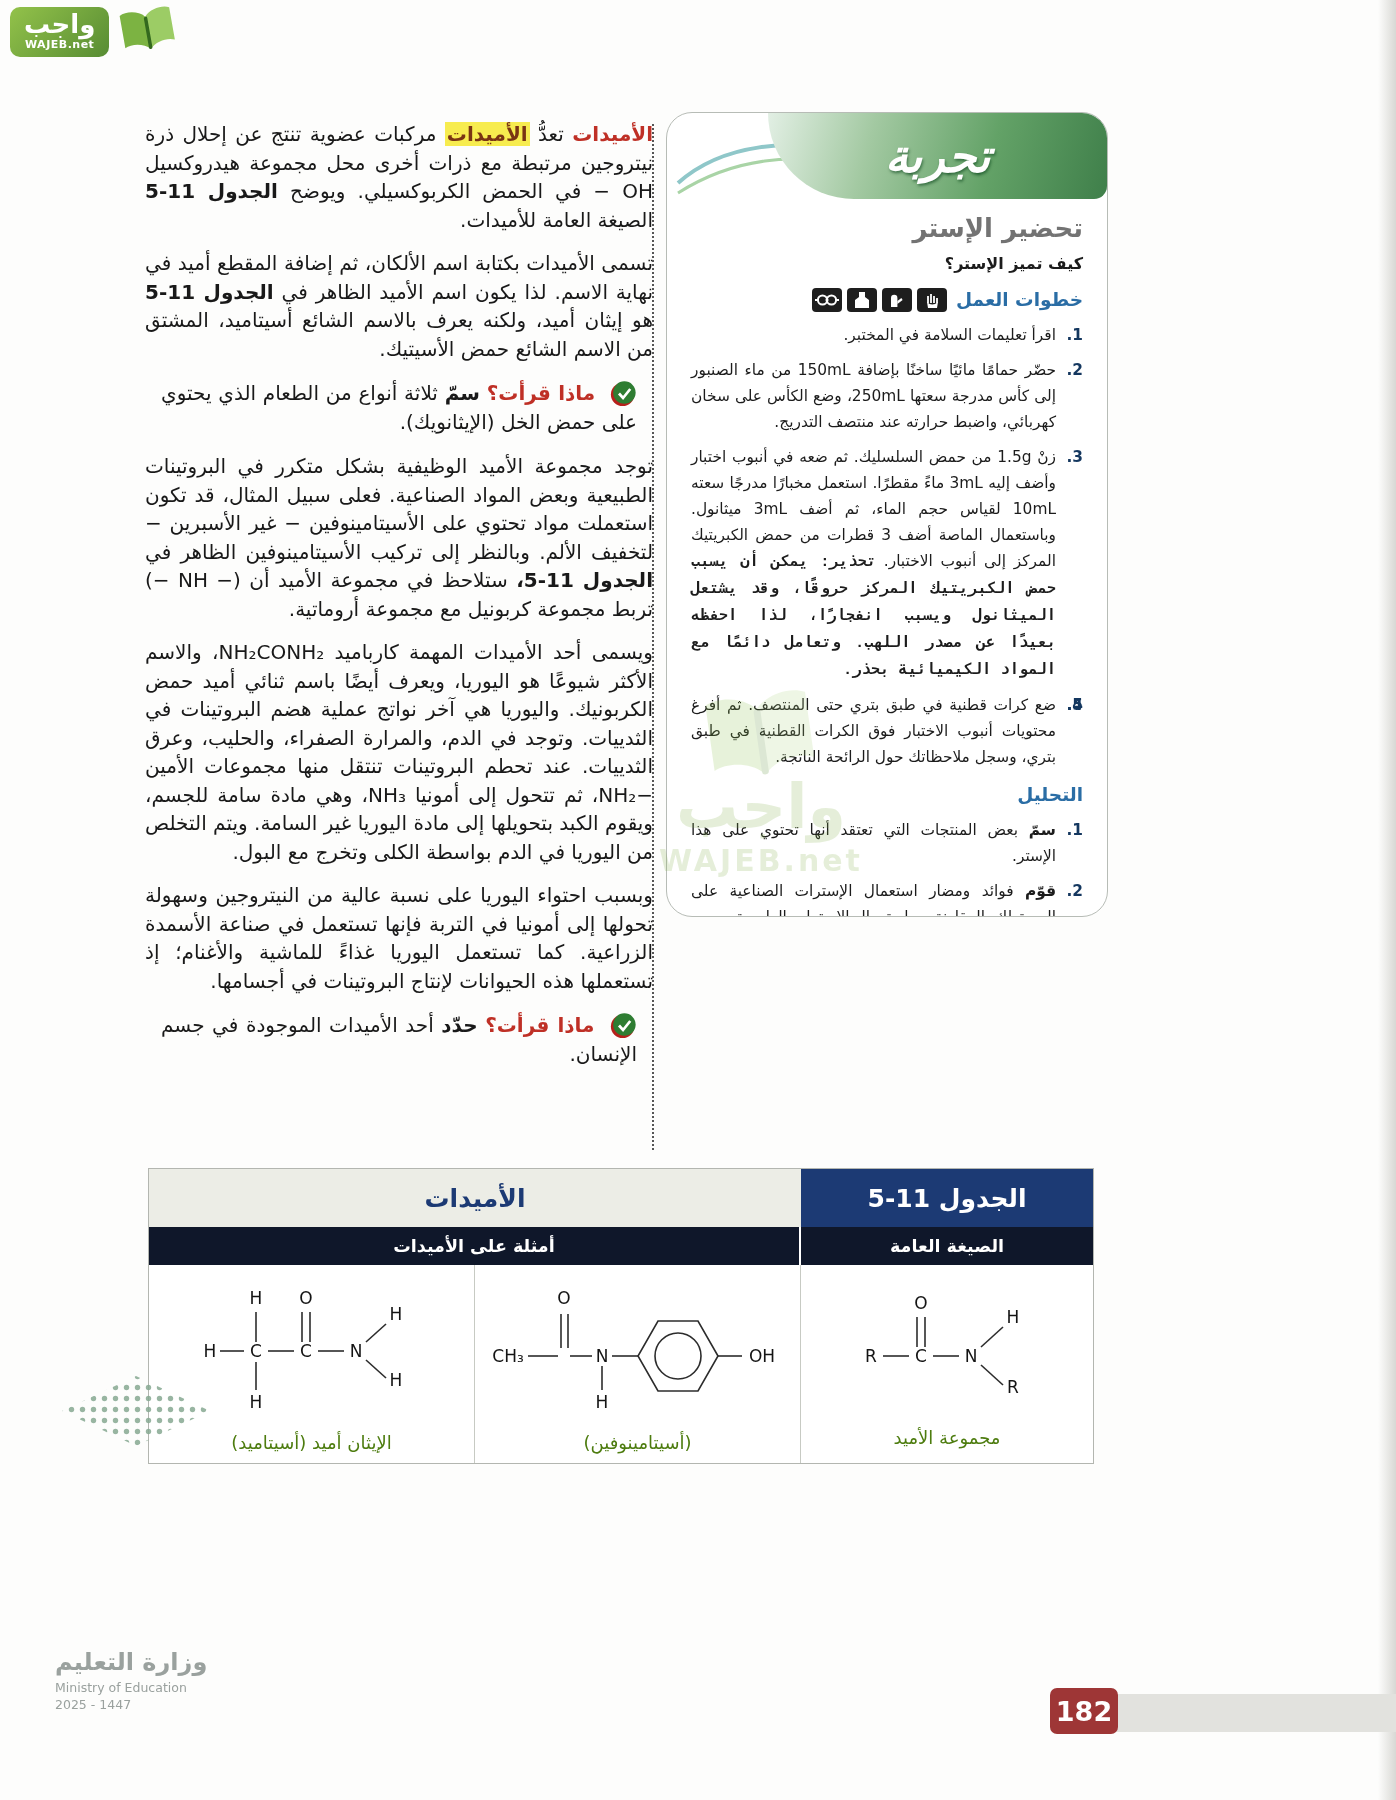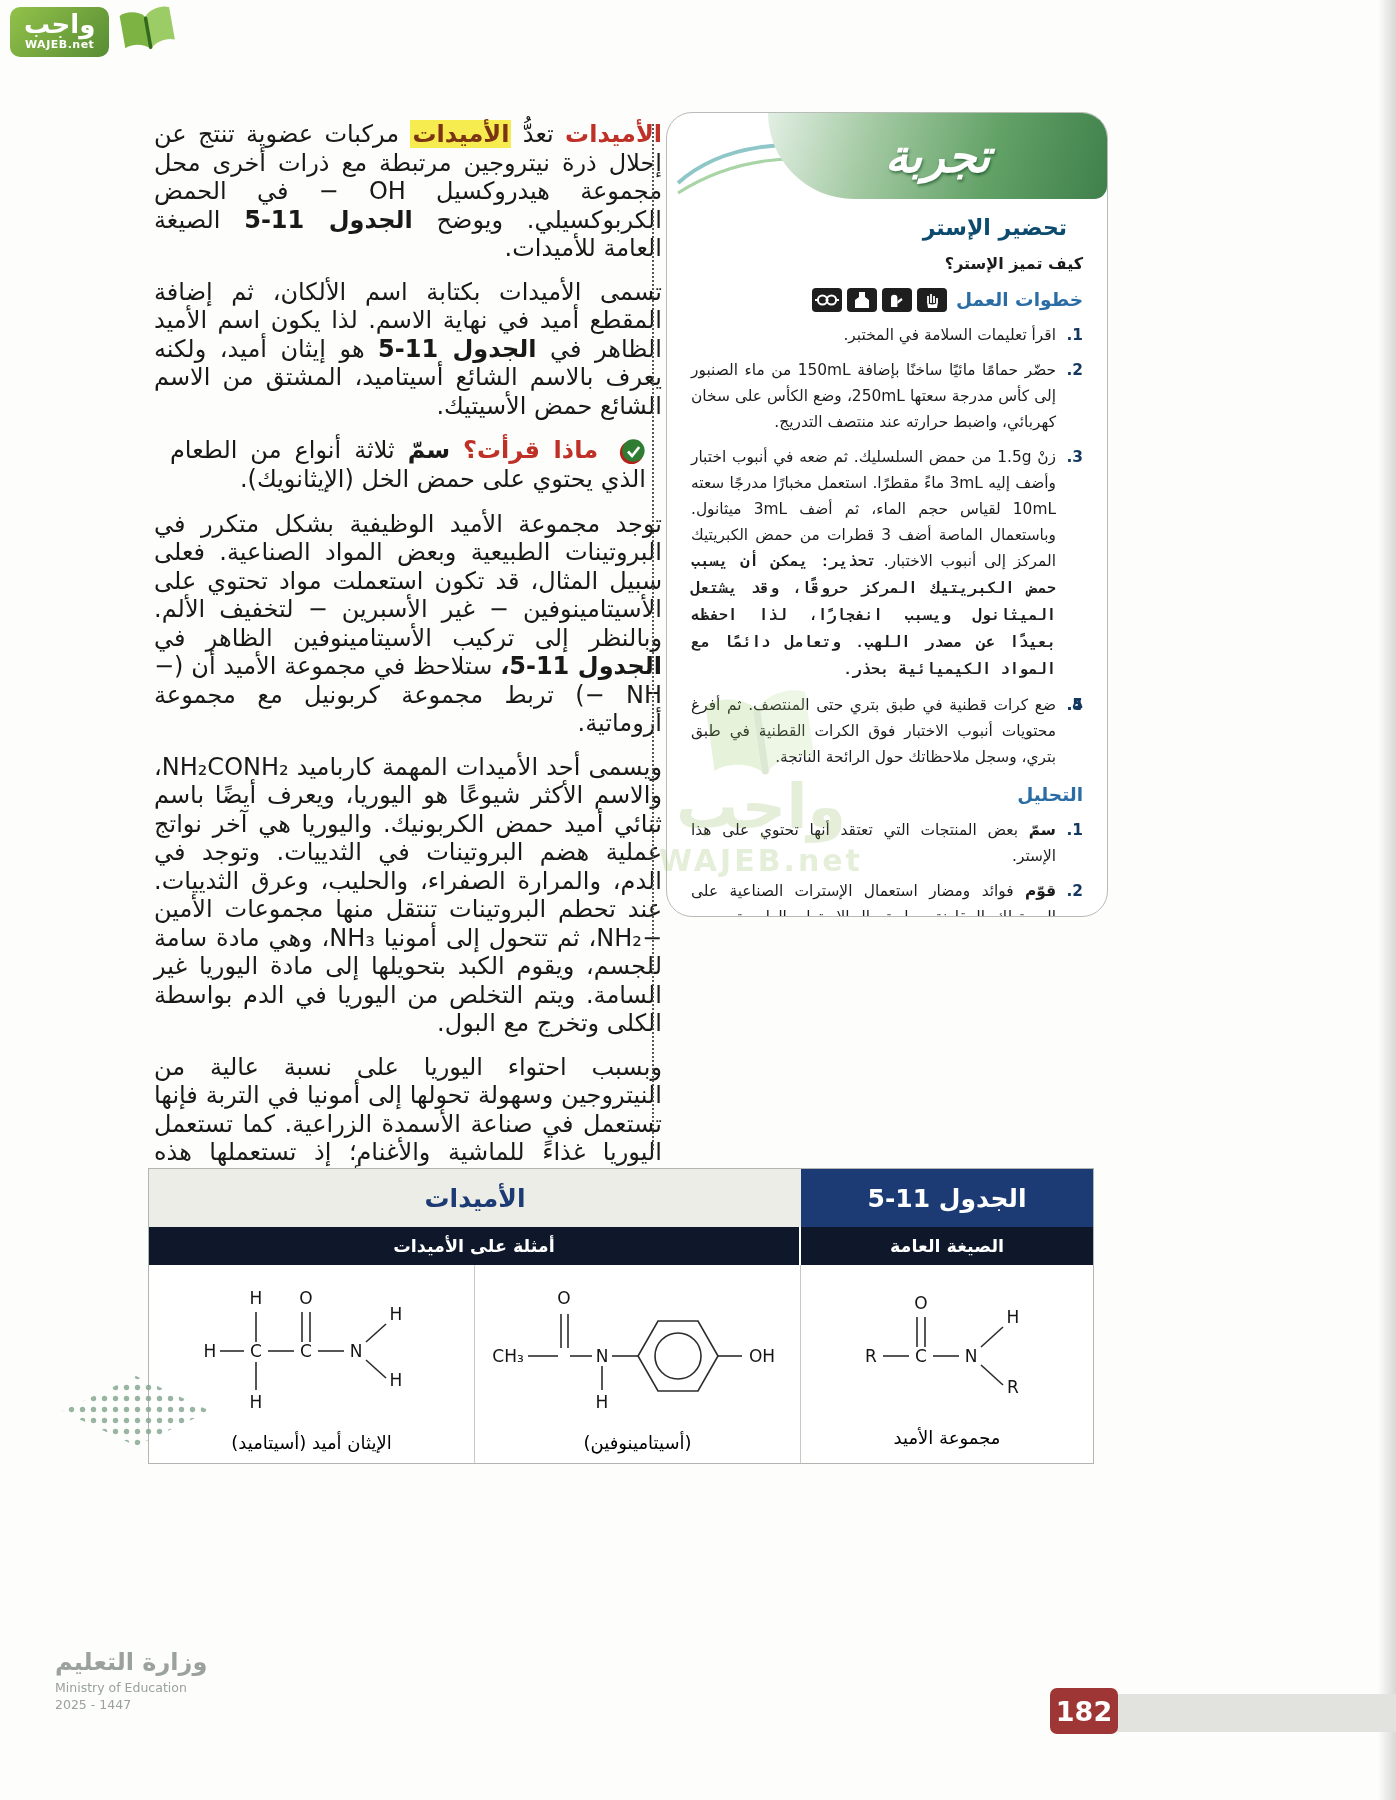--- a/index.html
+++ b/index.html
@@ -16,22 +16,22 @@
   .brand-en{font-size:11px;font-weight:bold;letter-spacing:.5px;}
   .brand-book{transform:rotate(-10deg);}
 
   
   .watermark{position:absolute;left:596px;top:688px;width:330px;text-align:center;
         opacity:.20;z-index:6;pointer-events:none;}
   .wm-ar{font-size:62px;font-weight:bold;color:#7fae45;margin-top:-26px;}
   .wm-en{font-size:30px;font-weight:bold;letter-spacing:3px;color:#7fae45;}
 
   
-  .main-col{position:absolute;left:154px;top:120px;width:508px;direction:rtl;
-        text-align:justify;font-size:24px;line-height:28.5px;}
+  .main-col{position:absolute;left:145px;top:120px;width:508px;direction:rtl;
+        text-align:justify;font-size:20px;line-height:28.5px;}
   .para{margin:0 0 15px;}
   .lead-red{color:#bf3026;font-weight:bold;}
   .hl{background:#f7ec4f;color:#7a3413;font-weight:bold;padding:0 2px;}
   .table-ref{font-weight:bold;}
   .reading-check{margin:16px 16px;}
   .check-badge{vertical-align:-7px;margin-left:8px;}
   .rc-title{color:#bf3026;font-weight:bold;}
   .rc-verb{font-weight:bold;}
 
   
@@ -44,21 +44,21 @@
         overflow:hidden;z-index:2;}
   .exp-header{position:relative;height:96px;}
   .exp-swoosh{position:absolute;left:6px;top:10px;}
   .exp-blob{position:absolute;top:0;right:0;width:77%;height:86px;
         background:linear-gradient(105deg,#e2efe4,#a3c9a2 30%,#63a267 65%,#3f7f4a);
         border-radius:0 24px 18px 120px;display:flex;align-items:center;justify-content:center;}
   .exp-badge{font-size:46px;font-weight:bold;font-style:italic;color:#fff;
         text-shadow:1px 2px 3px rgba(0,60,20,.55);}
   .exp-body{padding:4px 24px 18px;direction:rtl;text-align:justify;
         font-size:15.4px;line-height:26px;color:#1c1c1c;}
-  .exp-title{color:#0c4a6e;font-size:22px;font-weight:bold;margin:2px 16px 10px;}
+  .exp-title{color:#737373;font-size:26px;font-weight:bold;margin:2px 0 10px;}
   .exp-question{font-weight:bold;font-size:16px;margin:0 0 10px;}
   .steps-head-row{display:flex;align-items:center;gap:9px;margin:2px 0 9px;}
   .exp-heading{color:#2a6da5;font-weight:bold;font-size:18.5px;}
   .safety-icons{display:flex;gap:5px;}
   .step{position:relative;padding-right:27px;margin-bottom:9px;}
   .step-num{position:absolute;right:0;top:0;color:#14375f;font-weight:bold;}
   .step-warn{font-weight:bold;font-family:Liberation Mono, monospace;}
   .analysis-heading{color:#2a6da5;font-weight:bold;font-size:18.5px;margin:12px 0 9px;}
 
   
@@ -72,21 +72,21 @@
   .t-row2{display:grid;grid-template-columns:292px 1fr;height:38px;}
   .g-cell{background:#0f172a;color:#fff;font-size:17.5px;font-weight:bold;
         display:flex;align-items:center;justify-content:center;}
   .g-cell + .g-cell{border-inline-start:2px solid #fff;}
   .t-row3{display:grid;grid-template-columns:292px 326px 326px;height:198px;}
   .t-cell{display:flex;flex-direction:column;align-items:center;justify-content:center;
         gap:6px;background:#fff;}
   .t-row3 .t-cell:not(:first-child){border-inline-start:1px solid #c7cac3;}
   .struct text{font-family:"DejaVu Sans",sans-serif;font-size:17px;fill:#141414;}
   .struct line,.struct polygon,.struct circle{stroke:#2c2c2c;stroke-width:1.6;fill:none;}
-  .struct-label{font-size:18px;color:#000000;direction:rtl;}
+  .struct-label{font-size:18px;color:#4d7c0f;direction:rtl;}
 
   
   .moe-dots-wrap{position:absolute;left:56px;top:1372px;z-index:4;opacity:.85;}
   .moe-text{position:absolute;left:55px;top:1648px;color:#9aa19e;}
   .moe-ar{font-size:24px;font-weight:bold;letter-spacing:1px;}
   .moe-en{font-size:12.5px;margin-top:4px;}
   .moe-years{font-size:12.5px;margin-top:2px;}
   .pagenum-strip{position:absolute;left:1080px;top:1694px;width:316px;height:38px;background:#e2e2de;z-index:1;}
   .pagenum{position:absolute;left:1050px;top:1688px;width:68px;height:46px;background:#9e3636;
         color:#fff;font-weight:bold;font-size:27px;display:flex;align-items:center;

